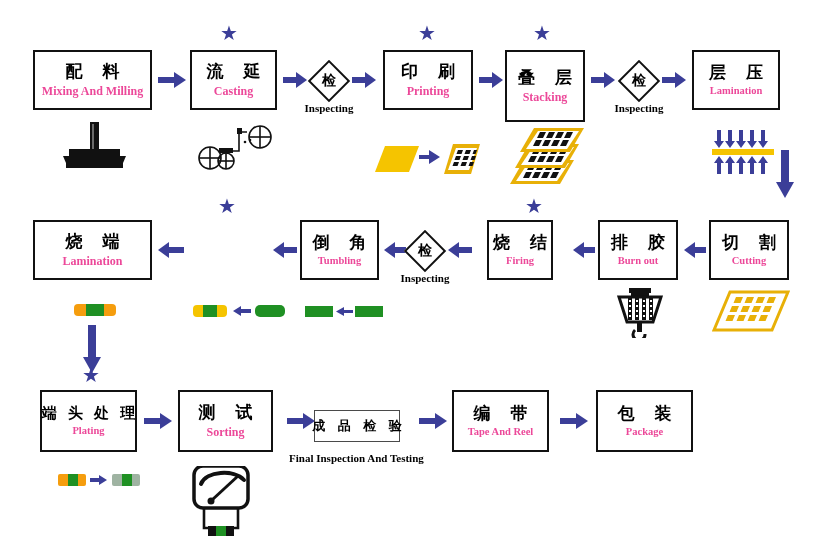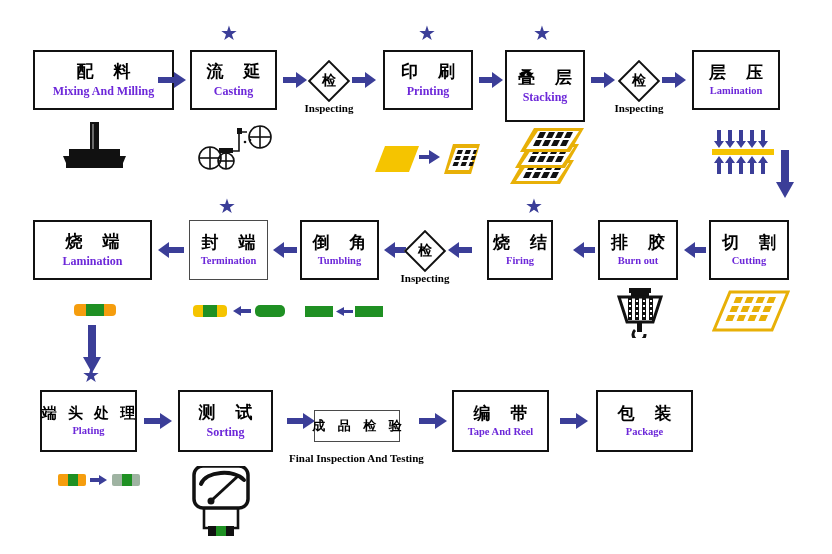--- a/index.html
+++ b/index.html
@@ -27,21 +27,21 @@
     font-family:"DejaVu Sans","Liberation Sans",sans-serif;
     font-weight:bold;color:#000;
     font-size:17px;letter-spacing:7px;
     text-indent:7px;
     white-space:nowrap;
   }
   .cn.sm{font-size:15px;letter-spacing:3px;text-indent:3px;}
   .cn.xs{font-size:13px;letter-spacing:4px;text-indent:4px;}
   .en{
     font-family:"Liberation Serif","DejaVu Serif",serif;
-    font-weight:bold;color:#6d28d9;font-size:12px;
+    font-weight:bold;color:#ec4899;font-size:12px;
     margin-top:4px;white-space:nowrap;
   }
   .en.sm{font-size:10.5px;}
 
   
   .diamond-wrap{position:absolute;}
   .diamond{
     position:absolute;left:0;top:0;
     width:30px;height:30px;
     border:2px solid #111;
@@ -83,21 +83,21 @@
 <body>
 
 <div id="canvas">
 
   <div class="star" style="left:220px;top:23px;">★</div>
 
   <div class="star" style="left:418px;top:23px;">★</div>
 
   <div class="star" style="left:533px;top:23px;">★</div>
 
-  <div class="pbox" style="left:33px;top:50px;width:141px;height:60px;">
+  <div class="pbox" style="left:33px;top:50px;width:119px;height:60px;">
     <div class="cn">配 料</div>
     <div class="en">Mixing And Milling</div>
   </div>
 
   <div class="arrow" style="left:158px;top:72px;">
     <svg width="28" height="16" viewBox="0 0 28 16">
         <path d="M0 5 H16 V0 L28 8 L16 16 V11 H0 Z" fill="#3b3e98"></path>
       </svg>
   </div>
 
@@ -301,24 +301,20 @@
     <div class="cn">烧 端</div>
     <div class="en">Lamination</div>
   </div>
 
   <div class="arrow" style="left:158px;top:242px;">
     <svg width="26" height="16" viewBox="0 0 26 16">
         <path d="M26 5 H11 V0 L0 8 L11 16 V11 H26 Z" fill="#3b3e98"></path>
       </svg>
   </div>
 
-  <div class="pbox thin" style="left:189px;top:220px;width:79px;height:60px;">
-    <div class="cn">封 端</div>
-    <div class="en sm">Termination</div>
-  </div>
 
   <div class="arrow" style="left:273px;top:242px;">
     <svg width="24" height="16" viewBox="0 0 24 16">
         <path d="M24 5 H11 V0 L0 8 L11 16 V11 H24 Z" fill="#3b3e98"></path>
       </svg>
   </div>
 
   <div class="pbox" style="left:300px;top:220px;width:79px;height:60px;">
     <div class="cn">倒 角</div>
     <div class="en sm">Tumbling</div>

